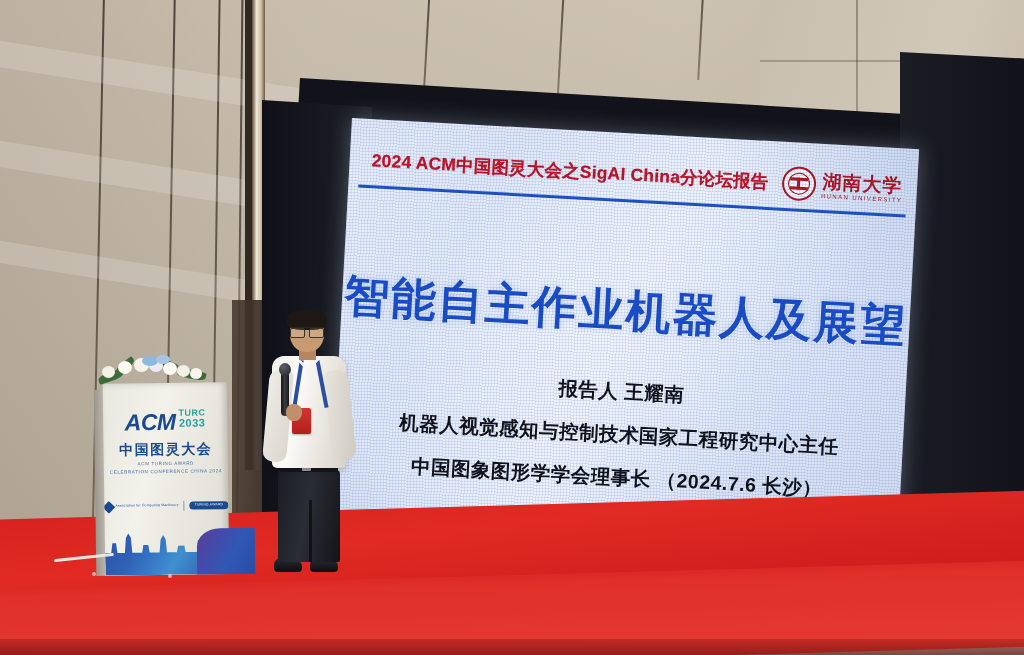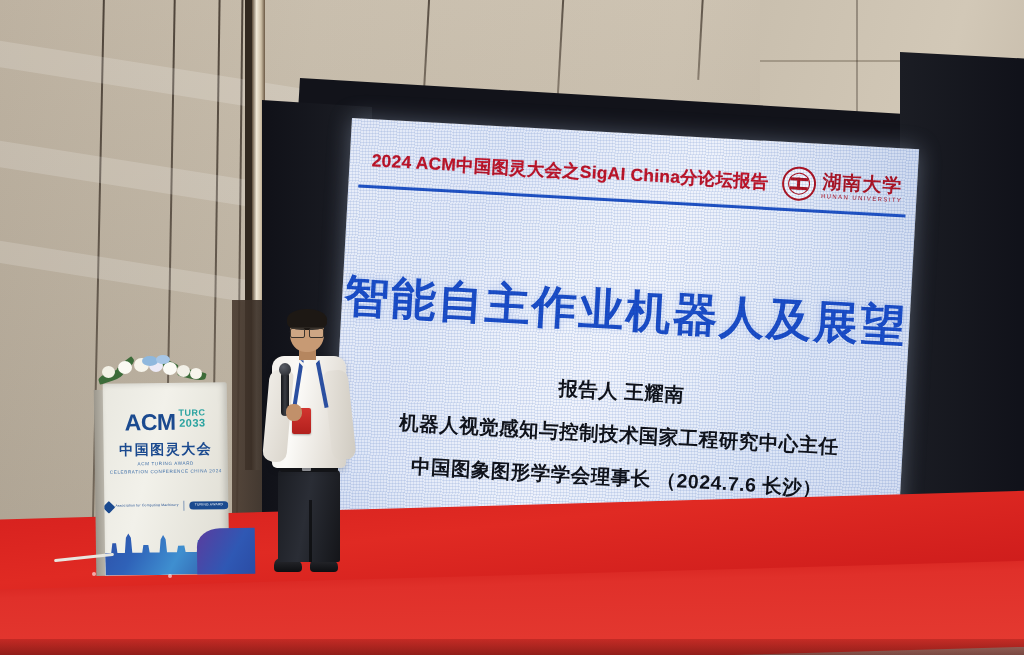--- a/index.html
+++ b/index.html
@@ -209,23 +209,24 @@
   .podium-side {
     position: absolute; left: -9px; top: 6px; width: 12px; height: 186px;
     background: linear-gradient(to right, #9a968c, #c3bfb4);
   }
   .acm-lockup {
     position: absolute; left: 0; right: 0; top: 26px; text-align: center;
   }
   .acm-word {
     color: #1b4a8f; font-size: 23px; font-weight: bold; letter-spacing: -0.5px;
     display: inline-block;
+    font-style: italic;
   }
   .acm-turc {
-    display: inline-block; text-align: right; margin-left: 3px;
+    display: inline-block; text-align: center; margin-left: 3px;
     vertical-align: top; line-height: 1.05;
   }
   .acm-turc .t1 { color: #2aa3a0; font-size: 9px; font-weight: bold; letter-spacing: .5px; display:block; }
   .acm-turc .t2 { color: #2aa3a0; font-size: 11px; font-weight: bold; letter-spacing: .5px; display:block; }
   .podium-cn {
     position: absolute; left: 0; right: 0; top: 58px; text-align: center;
     color: #1b4a8f; font-size: 14px; font-weight: bold; letter-spacing: 1.5px;
   }
   .podium-en1, .podium-en2 {
     position: absolute; left: 0; right: 0; text-align: center;

